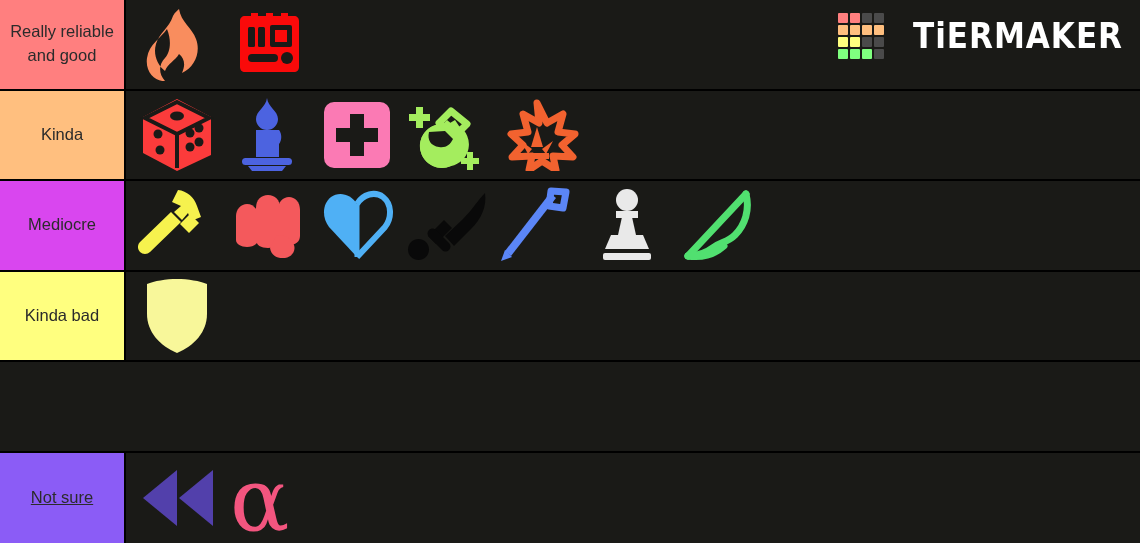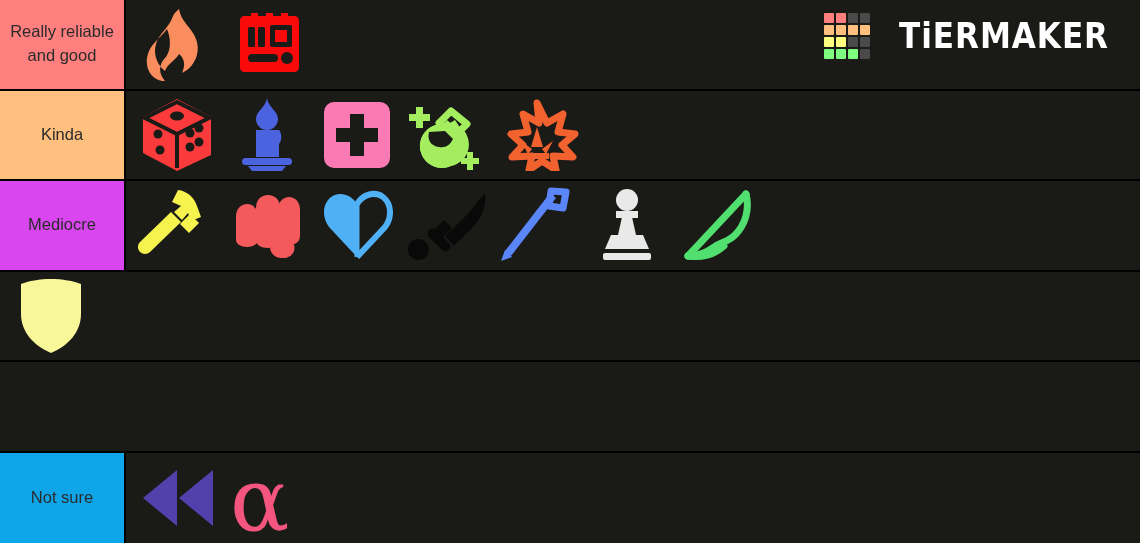--- a/index.html
+++ b/index.html
@@ -16,21 +16,21 @@
     width: 1140px;
     height: 543px;
     background: #1a1a17;
     overflow: hidden;
   }
 
   
   .brand {
     position: absolute;
     top: 13px;
-    right: 22px;
+    right: 8px;
     display: flex;
     align-items: center;
     gap: 29px;
     z-index: 5;
     pointer-events: none;
   }
   .brand-grid {
     display: grid;
     grid-template-columns: repeat(4, 10px);
     grid-template-rows: repeat(4, 10px);
@@ -255,33 +255,34 @@
           <div class="tier-item">
             <svg width="74" height="74" viewBox="0 0 74 74">
               <path fill="none" stroke="#51e070" stroke-width="7" stroke-linecap="round" stroke-linejoin="round" d="M66 6c4 16-1 31-11 41-7 7-14 7-21 12-8 6-17 9-26 9"></path>
               <path fill="none" stroke="#51e070" stroke-width="7" stroke-linecap="round" d="M66 6 8 68"></path>
               <path fill="none" stroke="#51e070" stroke-width="7" stroke-linecap="round" stroke-linejoin="round" d="M8 68c14 2 27-2 36-10"></path>
             </svg>
           </div>
         </div>
       </div>
       <div class="tier-row">
+        <div class="tier-label" style="background: rgb(255, 255, 127);">Kinda bad</div>
         <div class="tier-items">
           <div class="tier-item">
             <svg width="66" height="78" viewBox="0 0 66 78">
               <path fill="#f8f79a" d="M33 2C22 2 10 4 3 7v30c0 18 13 32 30 39 17-7 30-21 30-39V7C56 4 44 2 33 2z"></path>
             </svg>
           </div>
         </div>
       </div>
       <div class="tier-row">
         <div class="tier-items"></div>
       </div>
       <div class="tier-row">
-        <div class="tier-label" style="background: #0ea5e9;">Not sure</div>
+        <div class="tier-label" style="background: #8b5cf6; text-decoration: underline;">Not sure</div>
         <div class="tier-items">
           <div class="tier-item">
             <svg width="76" height="62" viewBox="0 0 76 62">
               <path fill="#5240ab" d="M38 3v56L4 31z"></path>
               <path fill="#5240ab" d="M74 3v56L40 31z"></path>
             </svg>
           </div>
           <div class="tier-item">
             <svg width="78" height="84" viewBox="0 0 78 84">
               <text x="2" y="74" font-family="DejaVu Serif, serif" font-size="88" fill="#f3557f">α</text>

